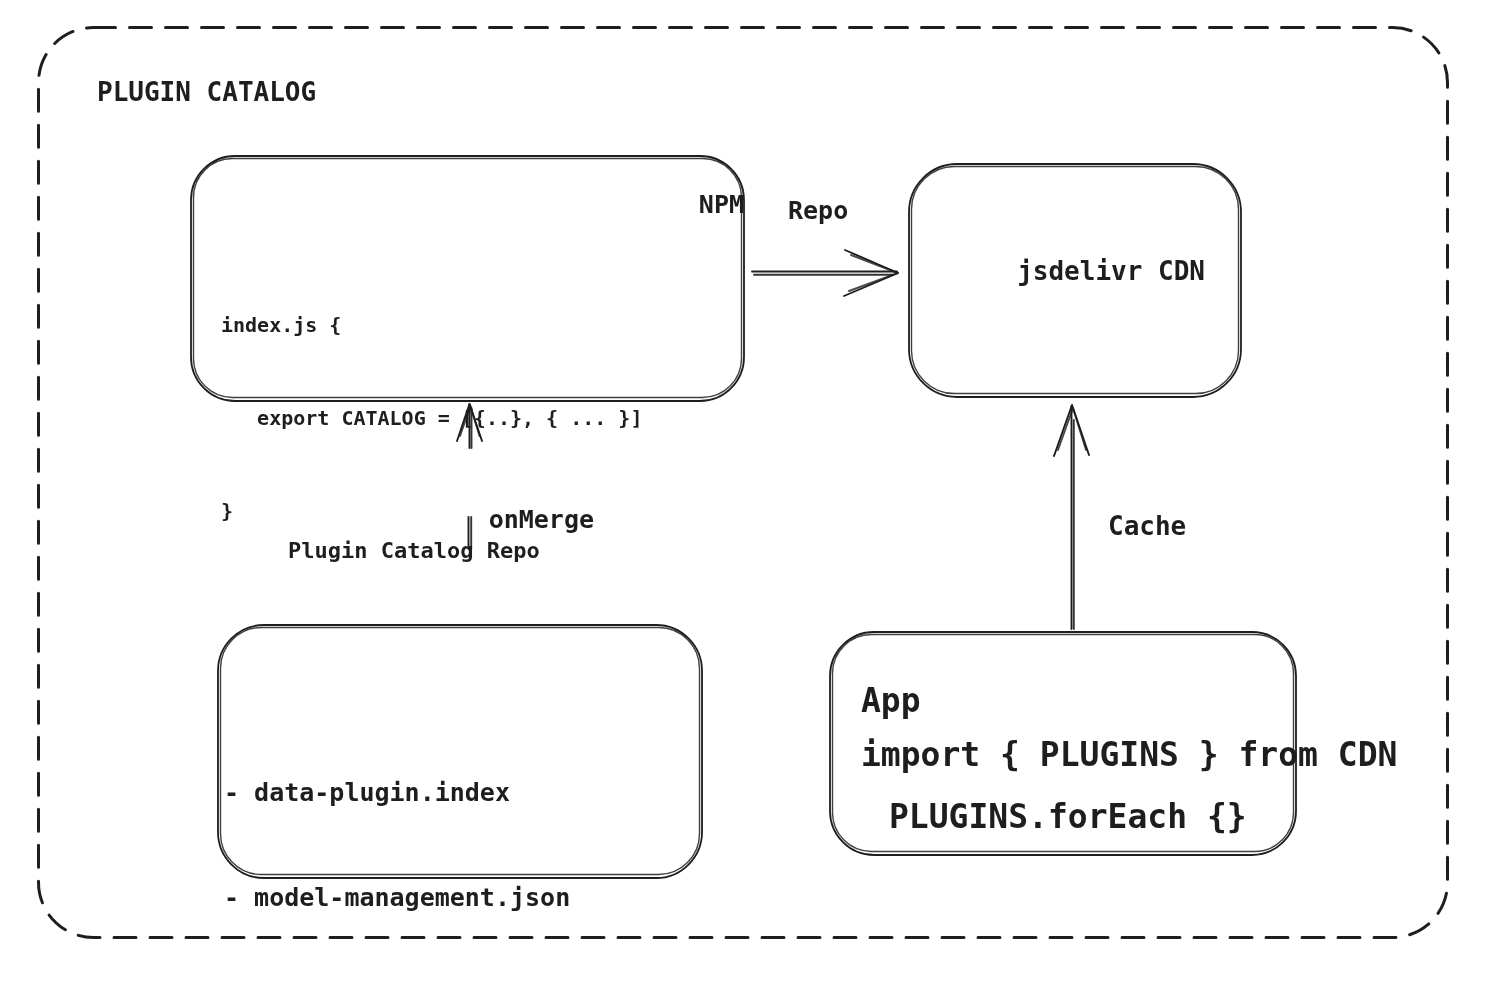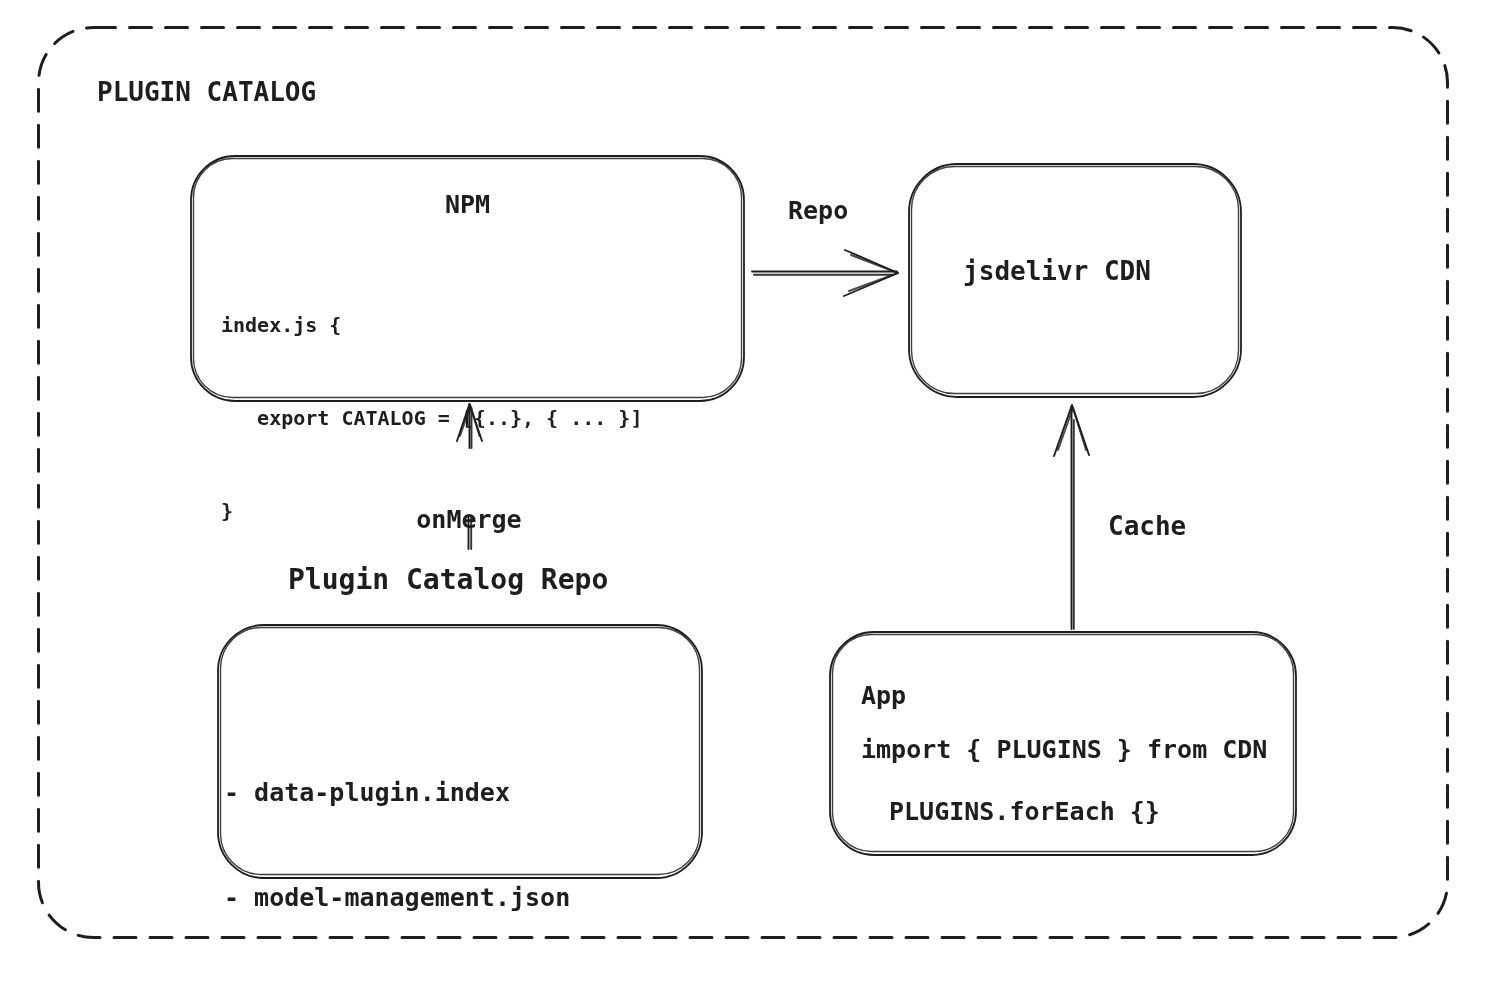--- a/index.html
+++ b/index.html
@@ -22,23 +22,23 @@
     left: 0;
     top: 0;
   }
   .lbl {
     position: absolute;
     font-weight: 600;
     color: #1e1e1e;
     white-space: pre;
     line-height: 1.2;
   }
-  .center { text-align: center; }
+  .center { text-align: right; }
   .code24 { font-size: 20px; line-height: 31px; }
-  .code25 { font-size: 25px; }
+  .code25 { font-size: 33px; }
   .list25 { font-size: 25px; line-height: 35px; }
 </style>
 </head>
 <body>
 
 <div class="canvas">
 
   <svg width="1506" height="1002" viewBox="0 0 1506 1002" fill="none" stroke="#1e1e1e" stroke-linecap="round" stroke-linejoin="round">
 
     <rect x="38.5" y="27.5" width="1409" height="910" rx="55" stroke-width="3" stroke-dasharray="22 14"></rect>
@@ -97,21 +97,21 @@
   </div>
 
   <div class="lbl" style="left:788px; top:196px; font-size:25px;">Repo</div>
 
   <div class="lbl center" style="left:909px; top:256px; width:296px; font-size:26px;">jsdelivr CDN</div>
 
   <div class="lbl center" style="left:344px; top:445px; width:250px; font-size:25px; line-height:30px;">
     <div>onMerge</div>
   </div>
 
-  <div class="lbl" style="left:288px; top:563px; font-size:28px;">Plugin Catalog Repo</div>
+  <div class="lbl" style="left:288px; top:538px; font-size:22px;">Plugin Catalog Repo</div>
   <div class="lbl list25" style="left:224px; top:705px;">
     <div>- data-plugin.index</div>
     <div>- model-management.json</div>
     <div>...</div>
   </div>
 
   <div class="lbl code25" style="left:861px; top:681px;">App</div>
   <div class="lbl code25" style="left:861px; top:735px;">import { PLUGINS } from CDN</div>
   <div class="lbl code25" style="left:889px; top:797px;">PLUGINS.forEach {}</div>
 

